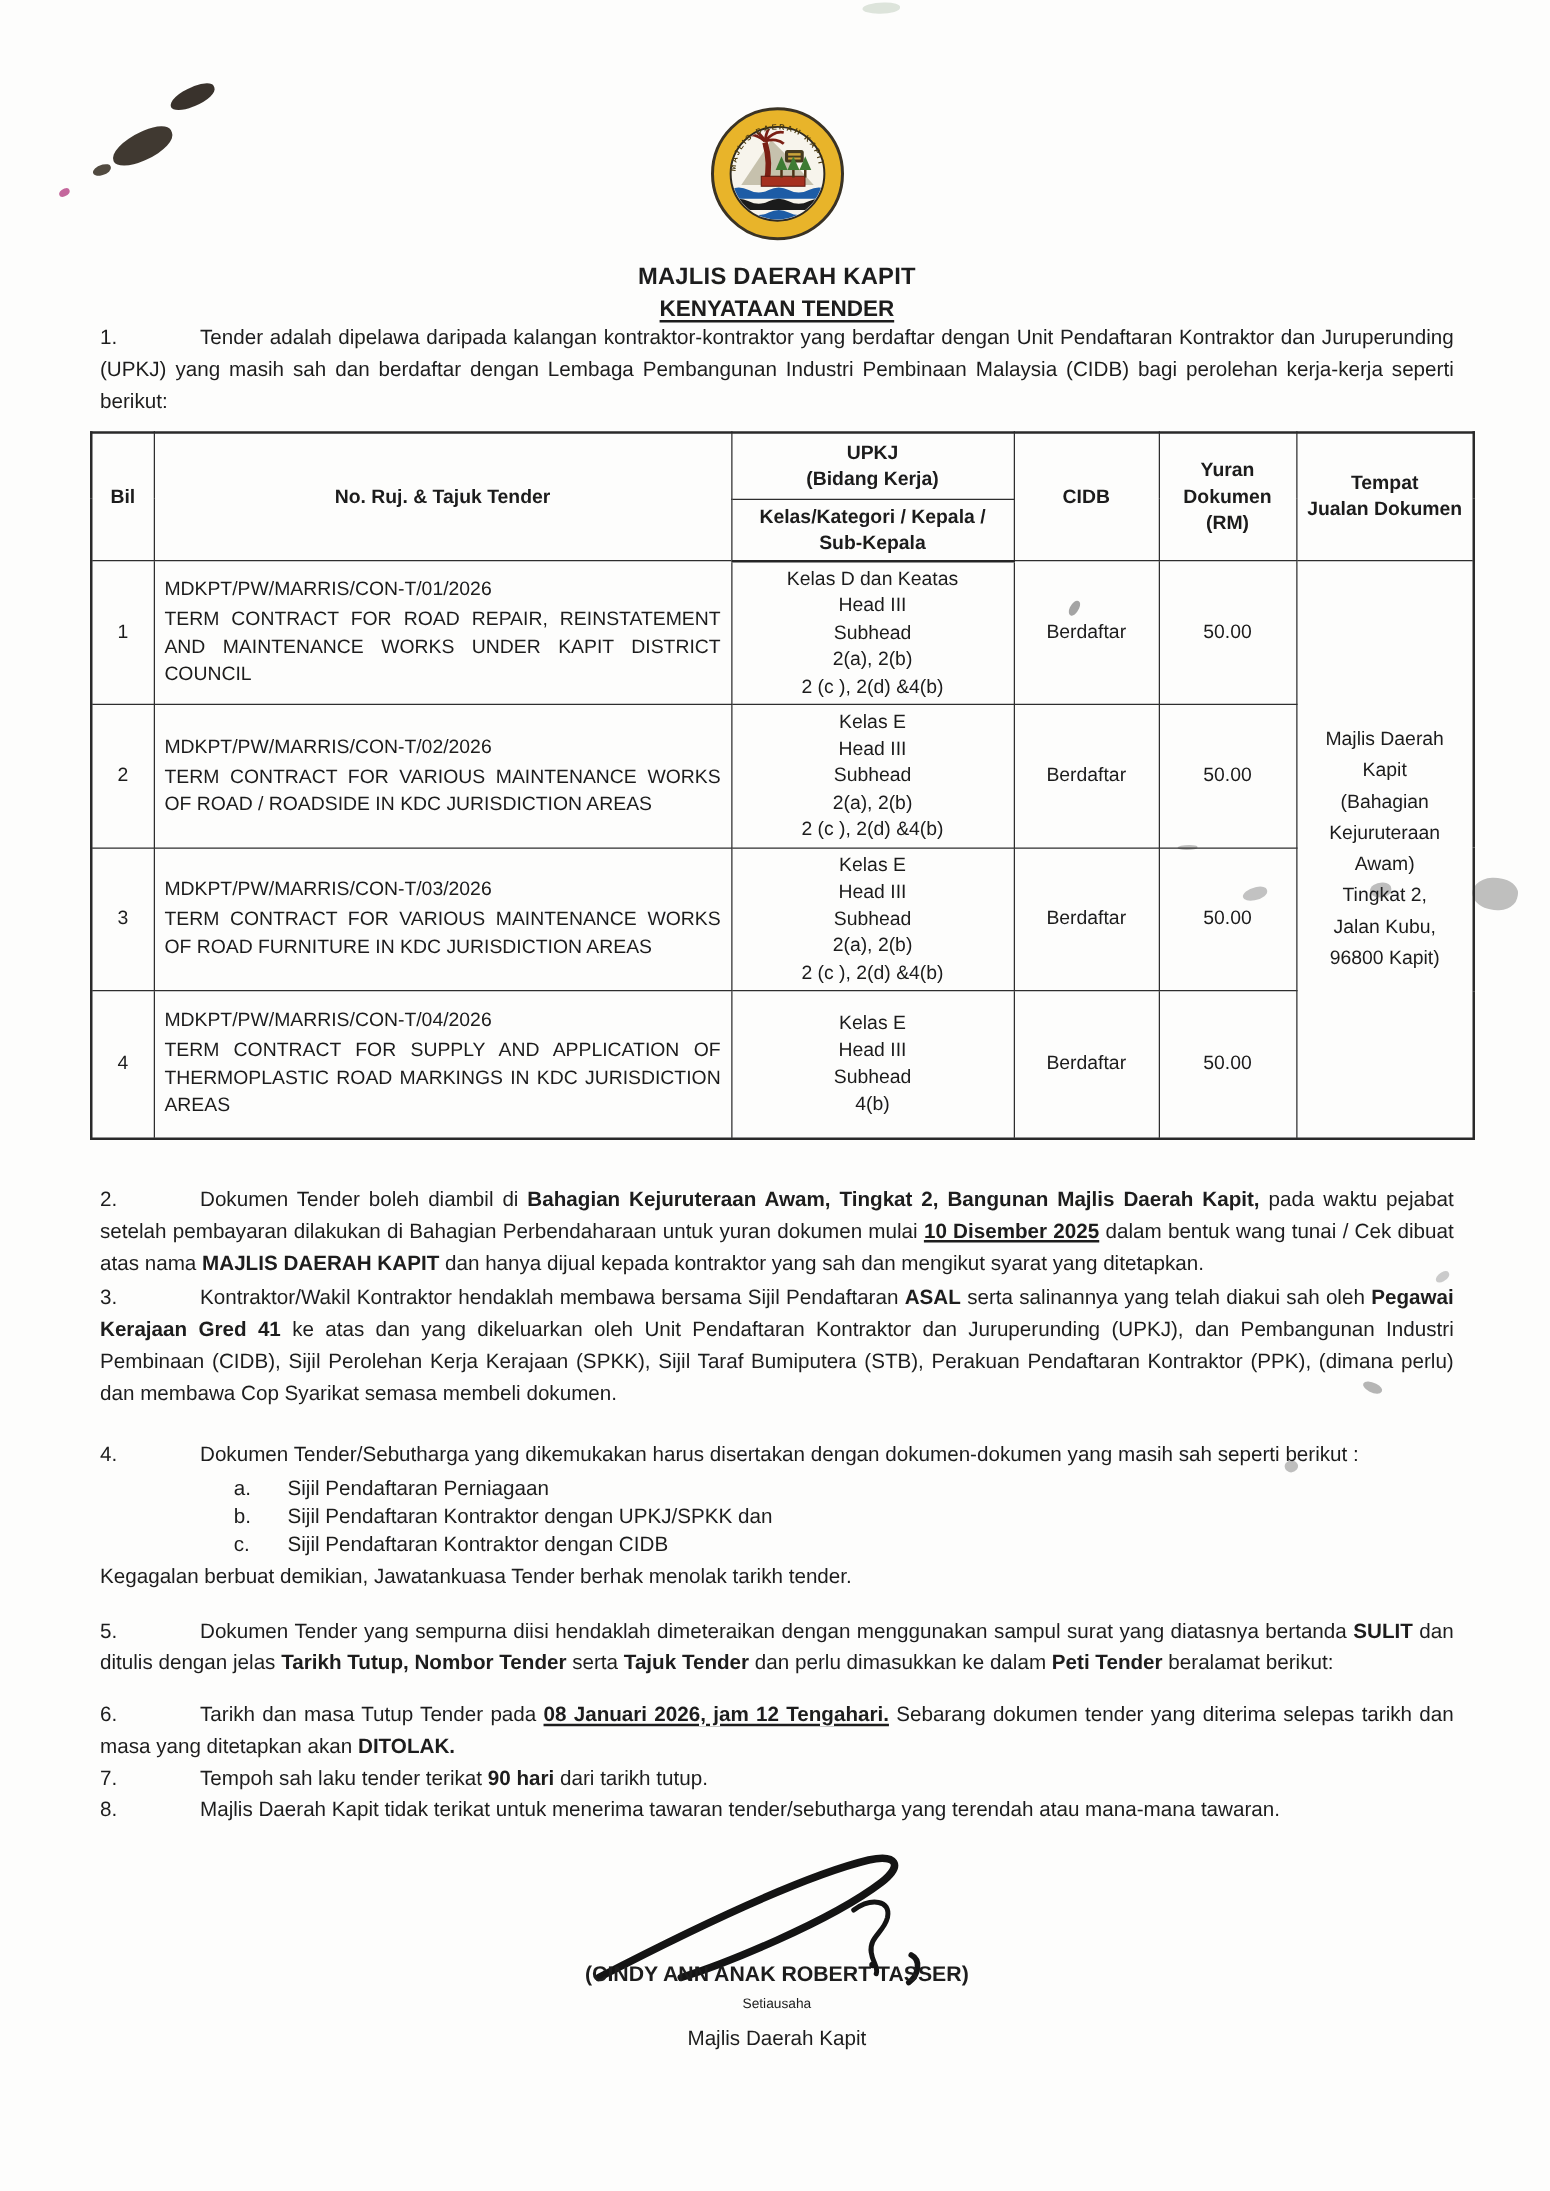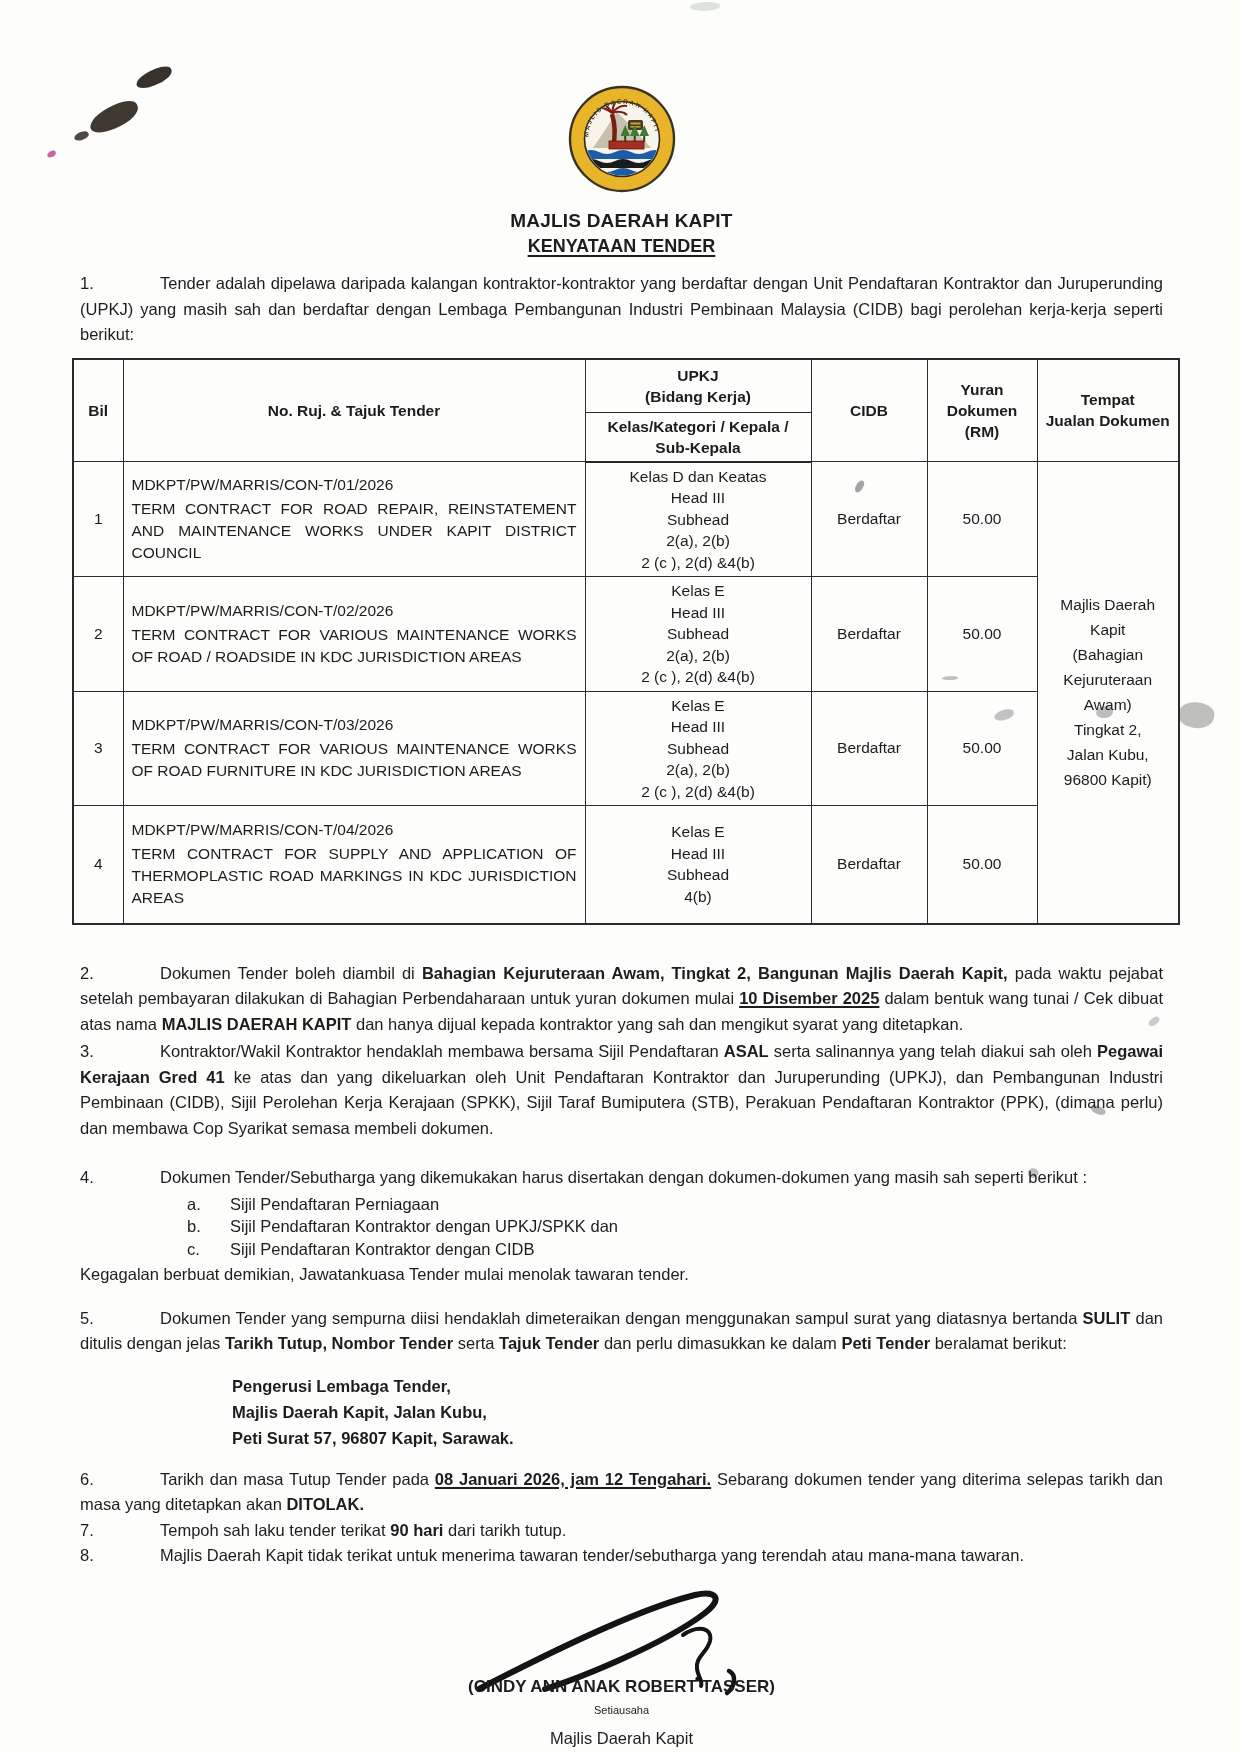--- a/index.html
+++ b/index.html
@@ -14,21 +14,21 @@
   .logo-wrap { padding-top:84px; text-align:center; }
   .org-title { margin-top:12px; text-align:center; font-size:19px; font-weight:bold; letter-spacing:.2px; }
   .doc-title { margin-top:4px; text-align:center; font-size:18px; font-weight:bold;
                text-decoration:underline; text-decoration-thickness:2px; text-underline-offset:3px; }
 
   
   .para { margin:0; font-size:16.5px; line-height:25.5px; text-align:justify; }
   .pnum { display:inline-block; width:80px; }
   .b { font-weight:bold; }
   .bu { font-weight:bold; text-decoration:underline; text-decoration-thickness:2px; text-underline-offset:2px; }
-  .mt-p1 { margin-top:14px; }
+  .mt-p1 { }
   .mt-p2 { margin-top:36px; }
   .mt-p3 { margin-top:2px; }
   .mt-p4 { margin-top:24px; }
   .mt-p5 { margin-top:18px; }
   .mt-p6 { margin-top:16px; }
   .list { margin:2px 0 0 107px; }
   .list-item { font-size:16.5px; line-height:22.5px; }
   .list-label { display:inline-block; width:43px; }
   .addr { margin:16px 0 0 152px; font-size:16.5px; font-weight:bold; line-height:26px; white-space:pre-line; }
 
@@ -226,27 +226,24 @@
     <p class="para mt-p2"><span class="pnum">2.</span><span>Dokumen Tender boleh diambil di </span><span class="b">Bahagian Kejuruteraan Awam, Tingkat 2, Bangunan Majlis Daerah Kapit,</span><span> pada waktu pejabat setelah pembayaran dilakukan di Bahagian Perbendaharaan untuk yuran dokumen mulai </span><span class="bu">10 Disember 2025</span><span> dalam bentuk wang tunai / Cek dibuat atas nama </span><span class="b">MAJLIS DAERAH KAPIT</span><span> dan hanya dijual kepada kontraktor yang sah dan mengikut syarat yang ditetapkan.</span></p>
 
     <p class="para mt-p3"><span class="pnum">3.</span><span>Kontraktor/Wakil Kontraktor hendaklah membawa bersama Sijil Pendaftaran </span><span class="b">ASAL</span><span> serta salinannya yang telah diakui sah oleh </span><span class="b">Pegawai Kerajaan Gred 41</span><span> ke atas dan yang dikeluarkan oleh Unit Pendaftaran Kontraktor dan Juruperunding (UPKJ), dan Pembangunan Industri Pembinaan (CIDB), Sijil Perolehan Kerja Kerajaan (SPKK), Sijil Taraf Bumiputera (STB), Perakuan Pendaftaran Kontraktor (PPK), (dimana perlu) dan membawa Cop Syarikat semasa membeli dokumen.</span></p>
 
     <p class="para mt-p4"><span class="pnum">4.</span><span>Dokumen Tender/Sebutharga yang dikemukakan harus disertakan dengan dokumen-dokumen yang masih sah seperti berikut :</span></p>
     <div class="list">
       <div class="list-item"><span class="list-label">a.</span><span>Sijil Pendaftaran Perniagaan</span></div>
       <div class="list-item"><span class="list-label">b.</span><span>Sijil Pendaftaran Kontraktor dengan UPKJ/SPKK dan</span></div>
       <div class="list-item"><span class="list-label">c.</span><span>Sijil Pendaftaran Kontraktor dengan CIDB</span></div>
     </div>
-    <p class="para" style="margin-top:2px;">Kegagalan berbuat demikian, Jawatankuasa Tender mulai menolak tawaran tender.</p>
+    <p class="para" style="margin-top:2px;">Kegagalan berbuat demikian, Jawatankuasa Tender berhak menolak tarikh tender.</p>
 
     <p class="para mt-p5"><span class="pnum">5.</span><span>Dokumen Tender yang sempurna diisi hendaklah dimeteraikan dengan menggunakan sampul surat yang diatasnya bertanda </span><span class="b">SULIT</span><span> dan ditulis dengan jelas </span><span class="b">Tarikh Tutup, Nombor Tender</span><span> serta </span><span class="b">Tajuk Tender</span><span> dan perlu dimasukkan ke dalam </span><span class="b">Peti Tender</span><span> beralamat berikut:</span></p>
 
-    <div class="addr">Pengerusi Lembaga Tender,
-Majlis Daerah Kapit, Jalan Kubu,
-Peti Surat 57, 96807 Kapit, Sarawak.</div>
 
     <p class="para mt-p6"><span class="pnum">6.</span><span>Tarikh dan masa Tutup Tender pada </span><span class="bu">08 Januari 2026, jam 12 Tengahari.</span><span> Sebarang dokumen tender yang diterima selepas tarikh dan masa yang ditetapkan akan </span><span class="b">DITOLAK.</span></p>
 
     <p class="para"><span class="pnum">7.</span><span>Tempoh sah laku tender terikat </span><span class="b">90 hari</span><span> dari tarikh tutup.</span></p>
 
     <p class="para"><span class="pnum">8.</span><span>Majlis Daerah Kapit tidak terikat untuk menerima tawaran tender/sebutharga yang terendah atau mana-mana tawaran.</span></p>
 
     <div class="sig-wrap">
       <div class="sig-inner">
         <svg class="sig-svg" width="310" height="110" viewBox="0 0 310 110">

